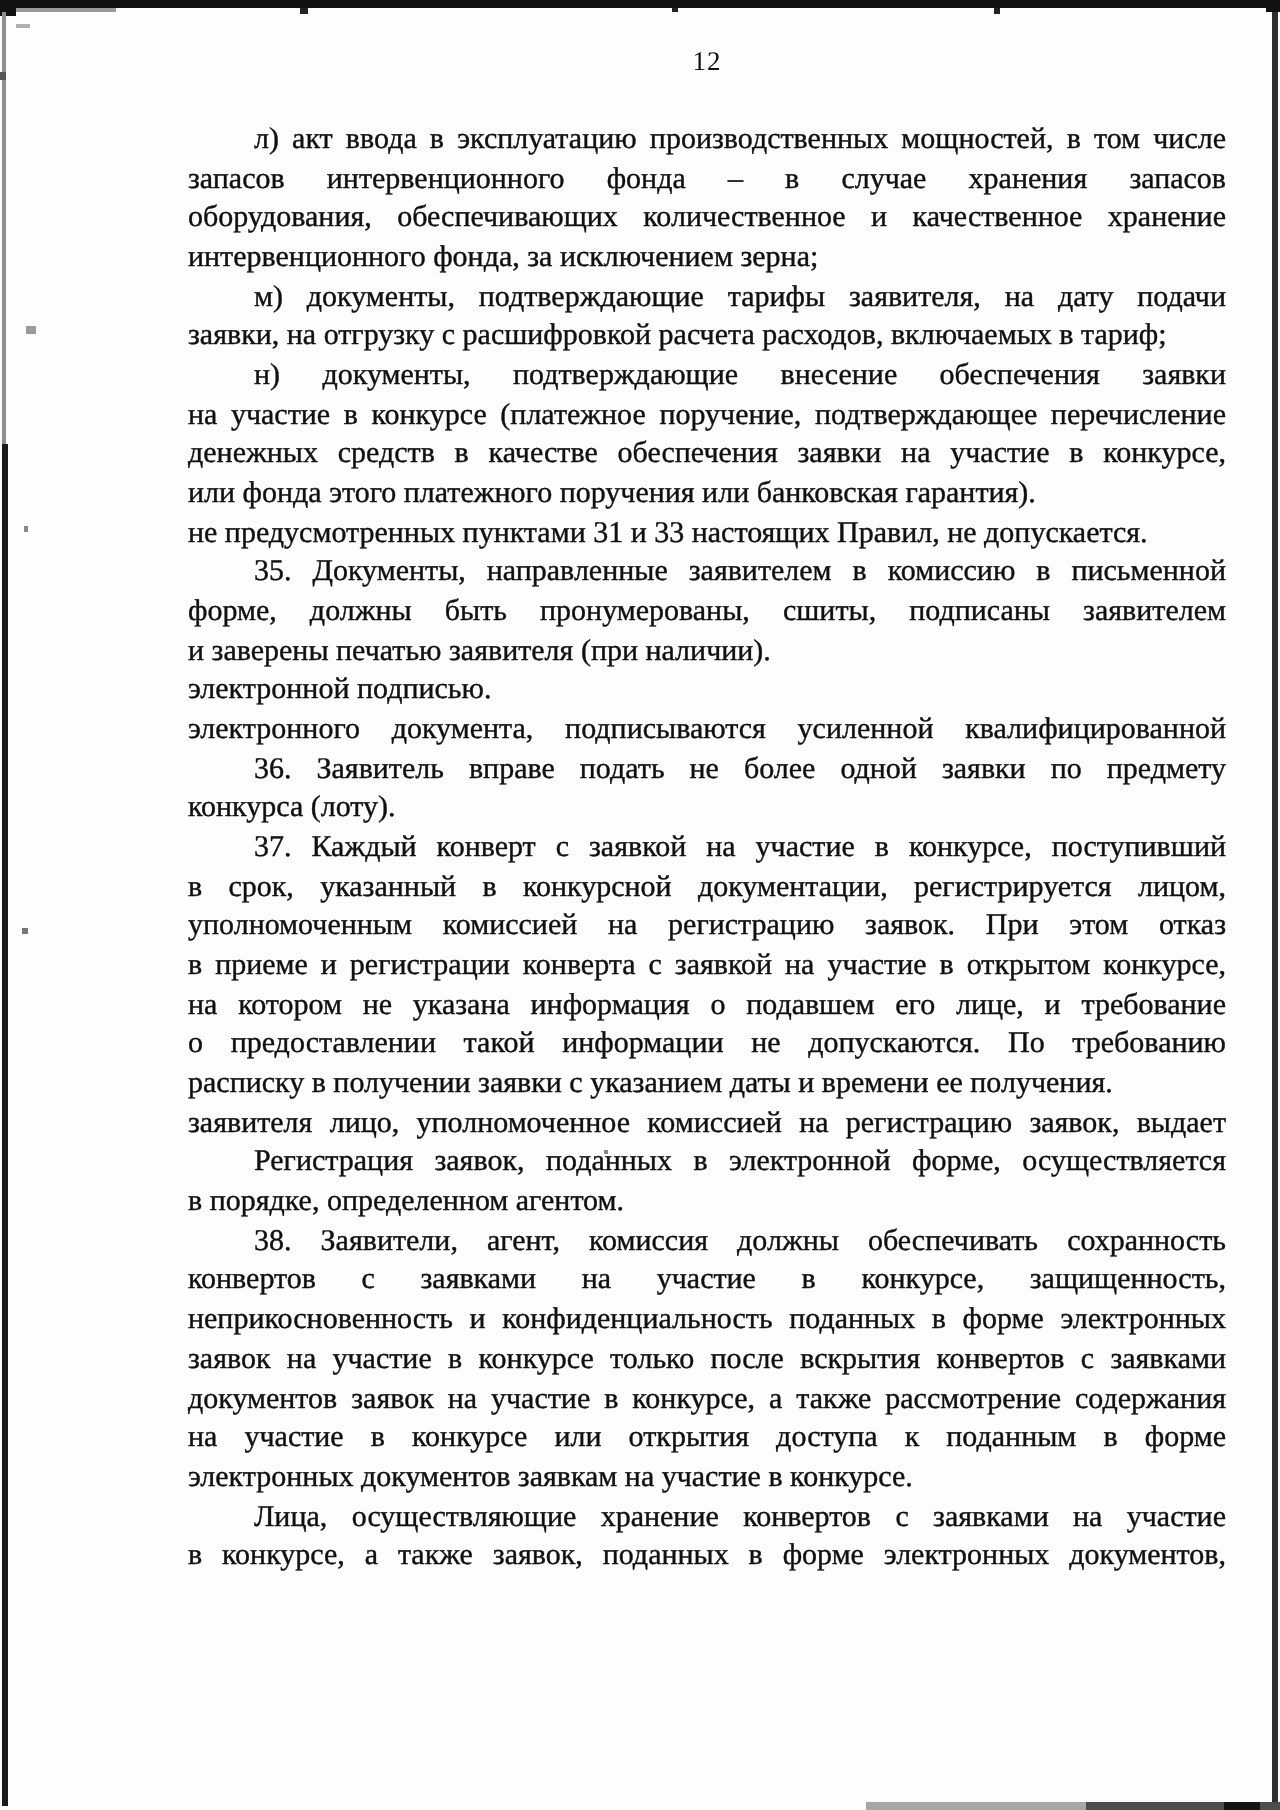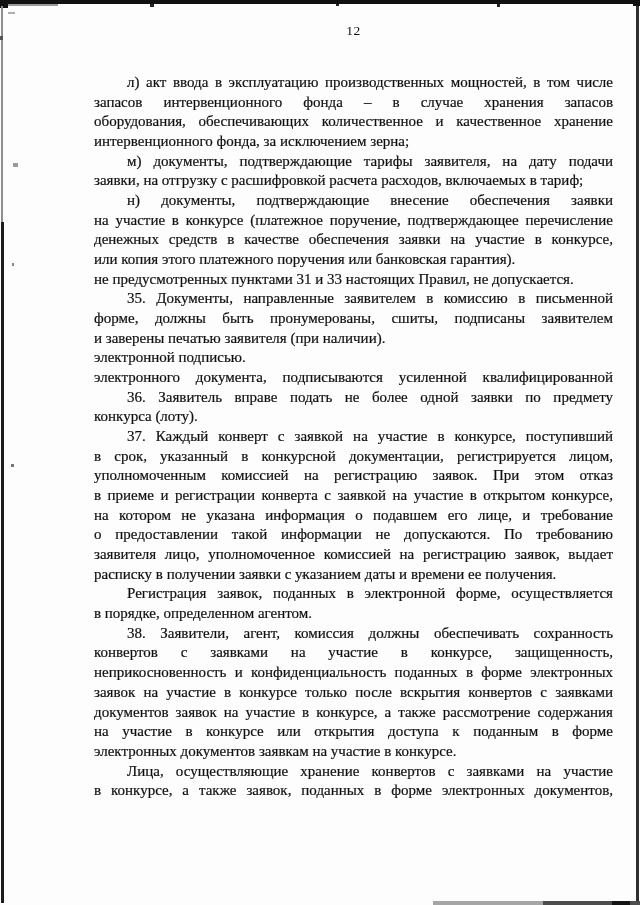--- a/index.html
+++ b/index.html
@@ -16,21 +16,21 @@
   .page-number {
     position: absolute;
     left: 94px; top: 22px; width: 519px;
     text-align: center;
     font-size: 13.5px;
     line-height: 17px;
     letter-spacing: 0.5px;
   }
   .doc-body {
     position: absolute;
-    left: 94px; top: 73px; width: 519px;
+    left: 94px; top: 61px; width: 519px;
     font-size: 15px;
     -webkit-text-stroke: 0.2px #101010;
   }
   .paragraph { margin: 0; padding: 0; }
   .line {
     height: 19.68px;
     line-height: 19.68px;
     text-align: justify;
     text-align-last: left;
     white-space: normal;
@@ -93,21 +93,21 @@
         <div class="line">интервенционного фонда, за исключением зерна;</div>
       </div>
       <div class="paragraph">
         <div class="line indent jl">м) документы, подтверждающие тарифы заявителя, на дату подачи</div>
         <div class="line">заявки, на отгрузку с расшифровкой расчета расходов, включаемых в тариф;</div>
       </div>
       <div class="paragraph">
         <div class="line indent jl">н) документы, подтверждающие внесение обеспечения заявки</div>
         <div class="line jl">на участие в конкурсе (платежное поручение, подтверждающее перечисление</div>
         <div class="line jl">денежных средств в качестве обеспечения заявки на участие в конкурсе,</div>
-        <div class="line">или копия этого платежного поручения или банковская гарантия).</div>
+        <div class="line">или фонда этого платежного поручения или банковская гарантия).</div>
       </div>
       <div class="paragraph">
         <div class="line">не предусмотренных пунктами 31 и 33 настоящих Правил, не допускается.</div>
       </div>
       <div class="paragraph">
         <div class="line indent jl">35. Документы, направленные заявителем в комиссию в письменной</div>
         <div class="line jl">форме, должны быть пронумерованы, сшиты, подписаны заявителем</div>
         <div class="line">и заверены печатью заявителя (при наличии).</div>
       </div>
       <div class="paragraph">
@@ -118,22 +118,22 @@
         <div class="line indent jl">36. Заявитель вправе подать не более одной заявки по предмету</div>
         <div class="line">конкурса (лоту).</div>
       </div>
       <div class="paragraph">
         <div class="line indent jl">37. Каждый конверт с заявкой на участие в конкурсе, поступивший</div>
         <div class="line jl">в срок, указанный в конкурсной документации, регистрируется лицом,</div>
         <div class="line jl">уполномоченным комиссией на регистрацию заявок. При этом отказ</div>
         <div class="line jl">в приеме и регистрации конверта с заявкой на участие в открытом конкурсе,</div>
         <div class="line jl">на котором не указана информация о подавшем его лице, и требование</div>
         <div class="line jl">о предоставлении такой информации не допускаются. По требованию</div>
+        <div class="line">расписку в получении заявки с указанием даты и времени ее получения.</div>
         <div class="line jl">заявителя лицо, уполномоченное комиссией на регистрацию заявок, выдает</div>
-        <div class="line">расписку в получении заявки с указанием даты и времени ее получения.</div>
       </div>
       <div class="paragraph">
         <div class="line indent jl">Регистрация заявок, поданных в электронной форме, осуществляется</div>
         <div class="line">в порядке, определенном агентом.</div>
       </div>
       <div class="paragraph">
         <div class="line indent jl">38. Заявители, агент, комиссия должны обеспечивать сохранность</div>
         <div class="line jl">конвертов с заявками на участие в конкурсе, защищенность,</div>
         <div class="line jl">неприкосновенность и конфиденциальность поданных в форме электронных</div>
         <div class="line jl">заявок на участие в конкурсе только после вскрытия конвертов с заявками</div>

